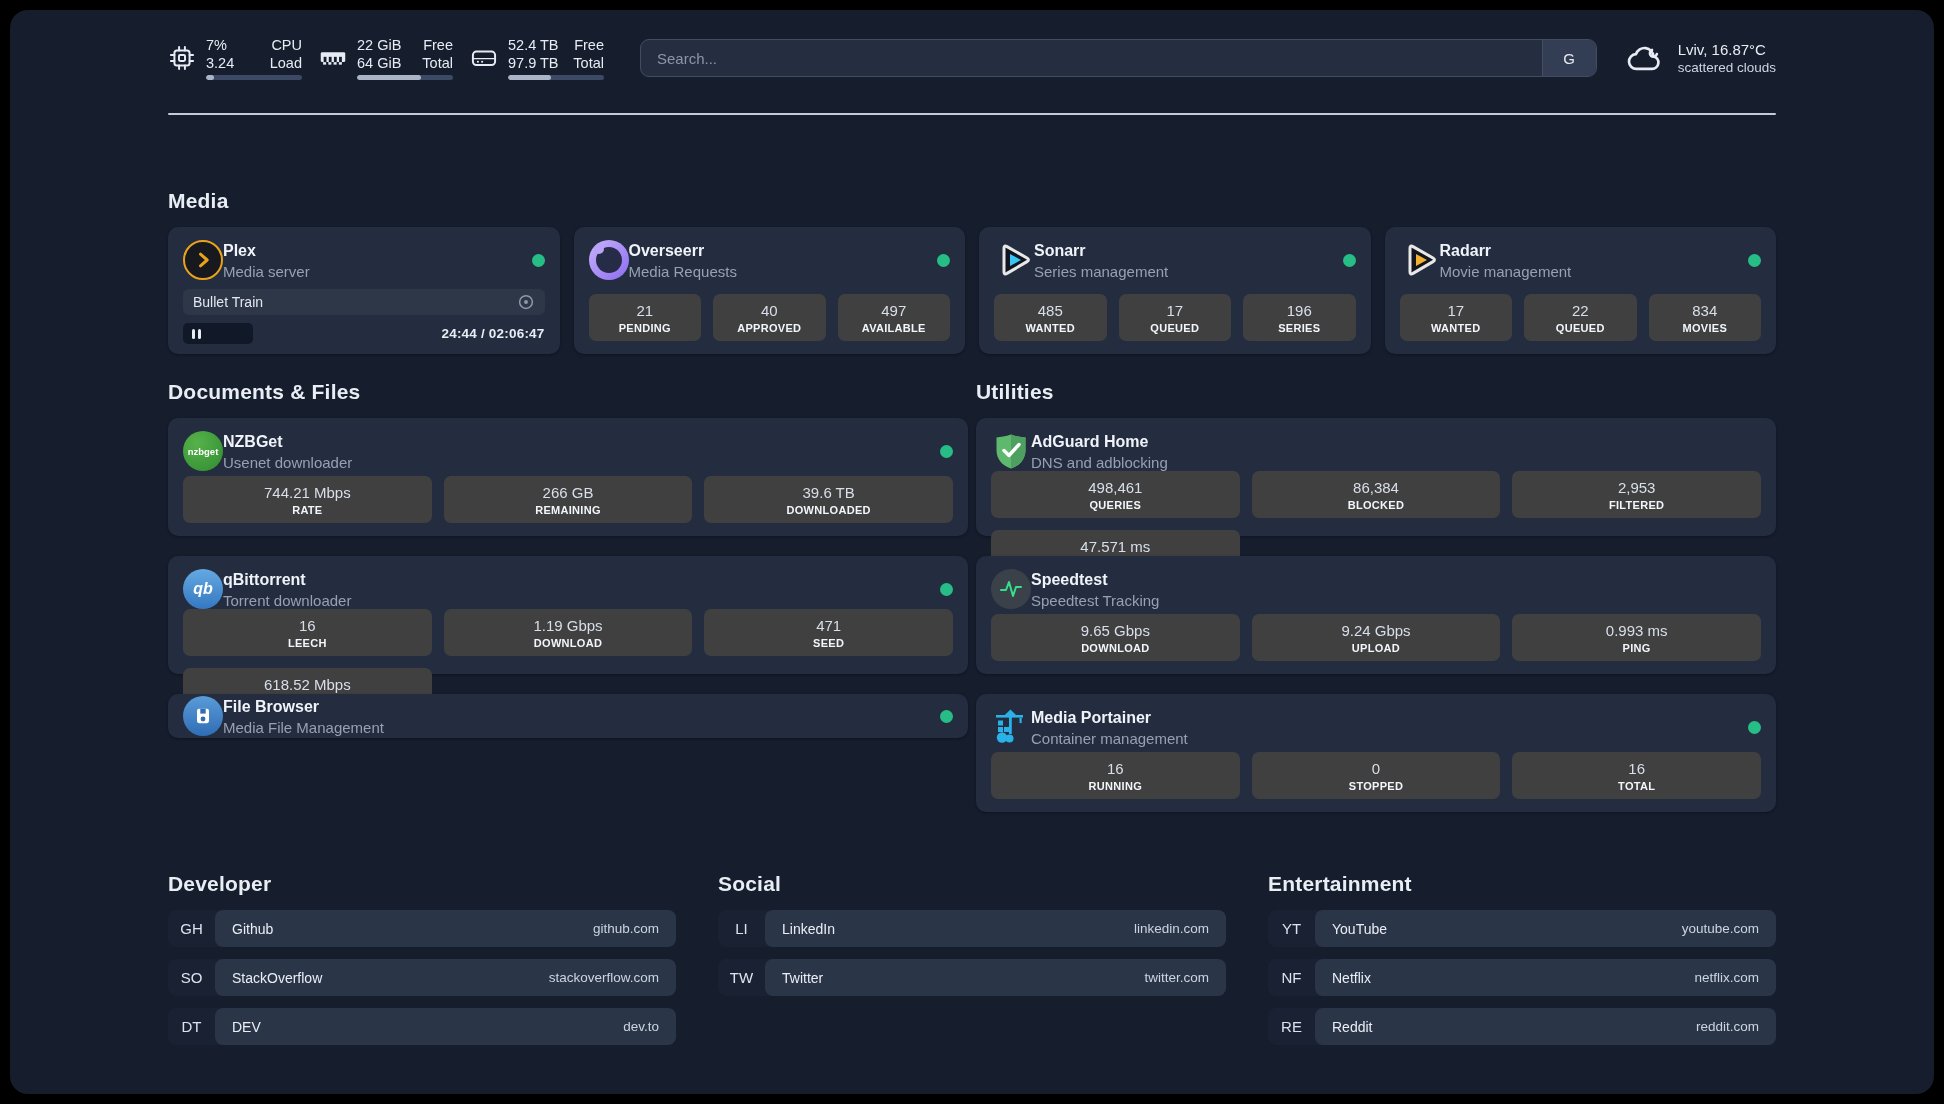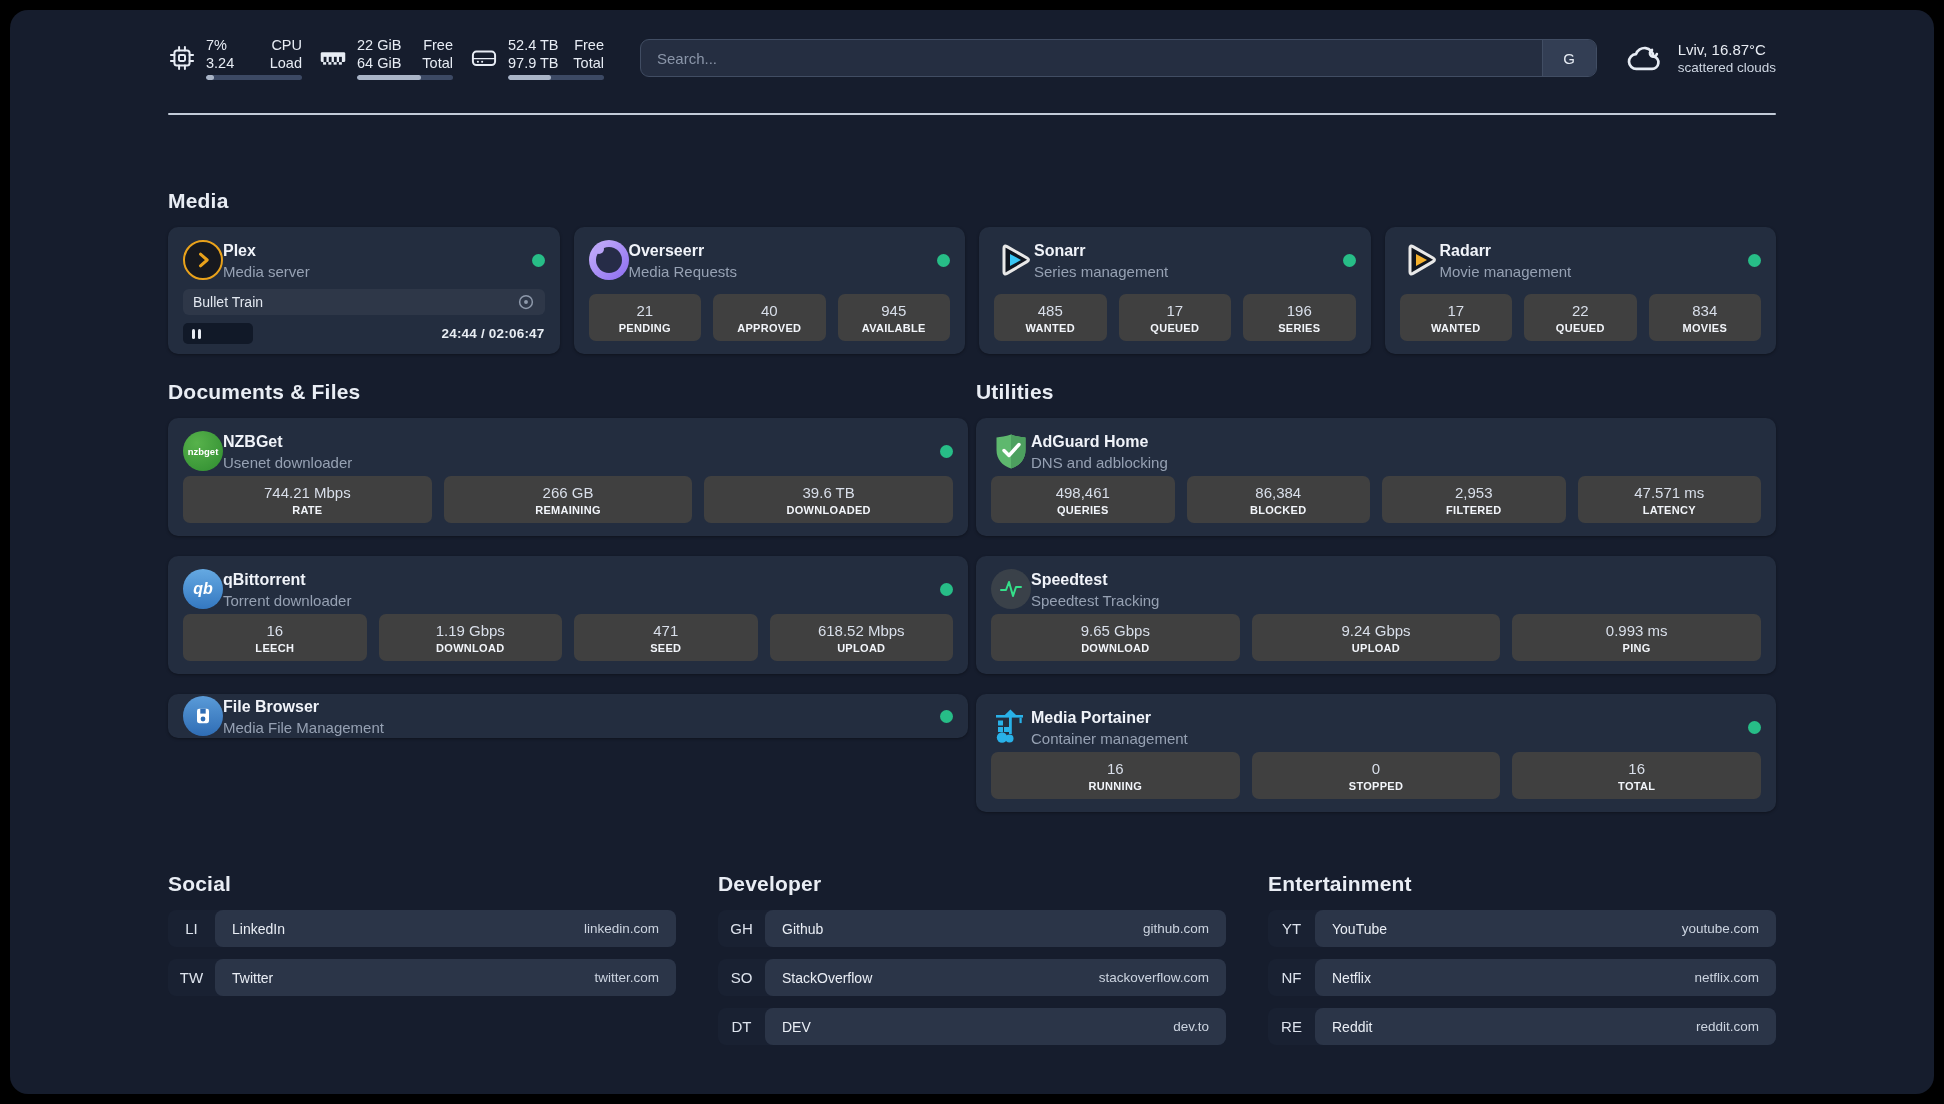--- a/index.html
+++ b/index.html
@@ -52,21 +52,21 @@
   .card.h60  { height:44px; padding:10px 15px; display:flex; align-items:center; }
   .svc-head { display:flex; align-items:center; gap:0; width:100%; }
   .svc-icon { width:40px; height:40px; flex:none; border-radius:50%; position:relative;
               display:flex; align-items:center; justify-content:center; }
   .svc-title { font-size:16px; font-weight:600; color:#f0f3f9; line-height:20px; }
   .svc-sub { font-size:15px; color:#96a1b3; margin-top:2px; }
   .dot { width:13px; height:13px; border-radius:50%; background:#27bd87; margin-left:auto; flex:none; }
 
   .stats { display:grid; gap:12px; }
   .stats.c3 { grid-template-columns:repeat(3,1fr); }
-  .stats.c4 { grid-template-columns:repeat(4,1fr); }
+  .stats.c4 { grid-template-columns:repeat(3,1fr); }
   .stat { background:#404040; border-radius:7px; text-align:center; padding:8px 4px 7px; }
   .stat-v { font-size:15px; color:#d9dfea; }
   .stat-l { font-size:11px; font-weight:700; color:#f2f5fa; margin-top:3px; letter-spacing:.3px; }
 
   
   .np-title-row { display:flex; align-items:center; background:rgba(255,255,255,.05);
                   border-radius:6px; padding:4px 10px; margin-top:9px; }
   .np-title { font-size:14px; color:#e3e8f0; }
   .np-sess { margin-left:auto; width:18px; height:18px; }
   .np-ctl { display:flex; align-items:center; margin-top:8px; }
@@ -254,21 +254,21 @@
         <div class="stats c3">
           <div class="stat">
             <div class="stat-v">21</div>
             <div class="stat-l">PENDING</div>
           </div>
           <div class="stat">
             <div class="stat-v">40</div>
             <div class="stat-l">APPROVED</div>
           </div>
           <div class="stat">
-            <div class="stat-v">945</div>
+            <div class="stat-v">497</div>
             <div class="stat-l">AVAILABLE</div>
           </div>
         </div>
       </div>
 
       <div class="card h127">
         <div class="svc-head">
           <div class="svc-icon icon-plain">
             <svg width="40" height="40" viewBox="0 0 40 40">
               <path d="M10 8 Q10 5 13 6.6 L33 18 Q36 19.8 33 21.6 L13 33.4 Q10 35 10 32 Z" fill="#10151f" stroke="#e8e8e8" stroke-width="3" stroke-linejoin="round"></path>
@@ -508,63 +508,63 @@
             <div class="stat-v">16</div>
             <div class="stat-l">TOTAL</div>
           </div>
         </div>
       </div>
     </div>
   </div>
 
   <div class="sec-bottom grid3">
     <div class="col">
+      <h2 class="sec">Developer</h2>
+      <div class="bm">
+        <div class="bm-abbr">GH</div>
+        <div class="bm-body">
+          <span class="bm-name">Github</span>
+          <span class="bm-domain">github.com</span>
+        </div>
+      </div>
+      <div class="bm">
+        <div class="bm-abbr">SO</div>
+        <div class="bm-body">
+          <span class="bm-name">StackOverflow</span>
+          <span class="bm-domain">stackoverflow.com</span>
+        </div>
+      </div>
+      <div class="bm">
+        <div class="bm-abbr">DT</div>
+        <div class="bm-body">
+          <span class="bm-name">DEV</span>
+          <span class="bm-domain">dev.to</span>
+        </div>
+      </div>
+    </div>
+
+    <div class="col">
       <h2 class="sec">Social</h2>
       <div class="bm">
         <div class="bm-abbr">LI</div>
         <div class="bm-body">
           <span class="bm-name">LinkedIn</span>
           <span class="bm-domain">linkedin.com</span>
         </div>
       </div>
       <div class="bm">
         <div class="bm-abbr">TW</div>
         <div class="bm-body">
           <span class="bm-name">Twitter</span>
           <span class="bm-domain">twitter.com</span>
         </div>
       </div>
     </div>
 
     <div class="col">
-      <h2 class="sec">Developer</h2>
-      <div class="bm">
-        <div class="bm-abbr">GH</div>
-        <div class="bm-body">
-          <span class="bm-name">Github</span>
-          <span class="bm-domain">github.com</span>
-        </div>
-      </div>
-      <div class="bm">
-        <div class="bm-abbr">SO</div>
-        <div class="bm-body">
-          <span class="bm-name">StackOverflow</span>
-          <span class="bm-domain">stackoverflow.com</span>
-        </div>
-      </div>
-      <div class="bm">
-        <div class="bm-abbr">DT</div>
-        <div class="bm-body">
-          <span class="bm-name">DEV</span>
-          <span class="bm-domain">dev.to</span>
-        </div>
-      </div>
-    </div>
-
-    <div class="col">
       <h2 class="sec">Entertainment</h2>
       <div class="bm">
         <div class="bm-abbr">YT</div>
         <div class="bm-body">
           <span class="bm-name">YouTube</span>
           <span class="bm-domain">youtube.com</span>
         </div>
       </div>
       <div class="bm">
         <div class="bm-abbr">NF</div>

